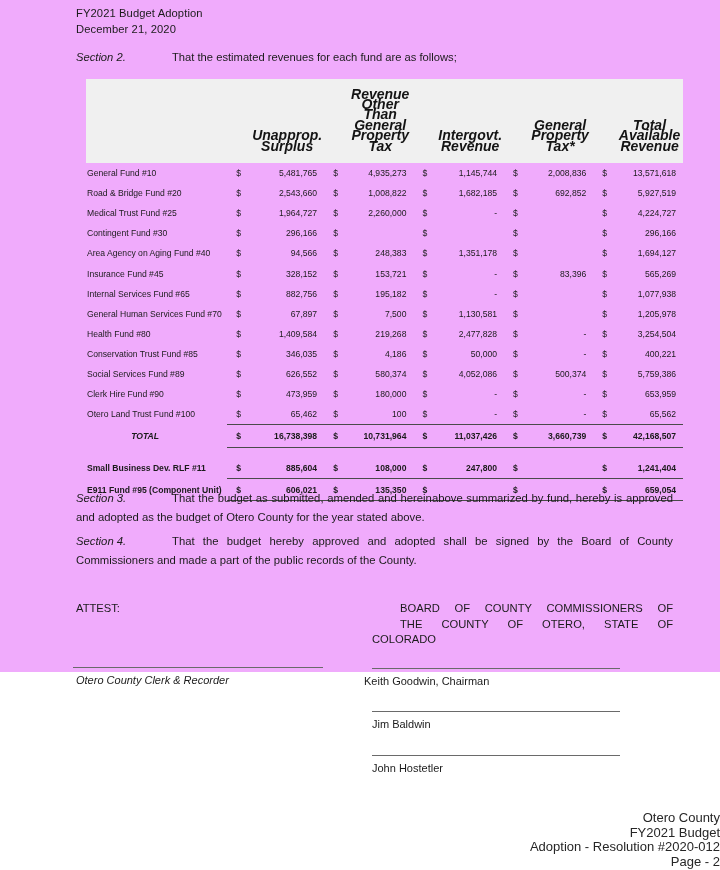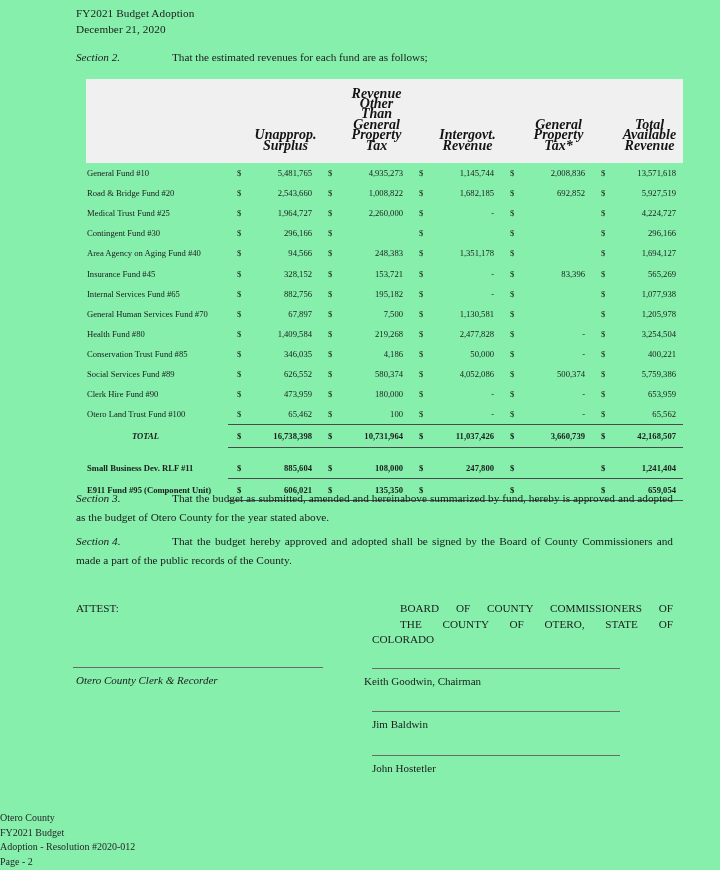--- a/index.html
+++ b/index.html
@@ -12,23 +12,22 @@
     height: 870px;
     position: relative;
     font-family: "Liberation Sans", sans-serif;
     color: #1b1b1b;
     overflow: hidden;
   }
   .page {
     position: absolute;
     left: 0; top: 0;
     width: 720px;
-    height: 870px;
-    background: #86efac;
-    font-family: Liberation Serif, serif;
+    height: 672px;
+    background: #f0abfc;
   }
 
   
   .doc-head {
     position: absolute;
     left: 76px;
     top: 6px;
     font-size: 11.2px;
     line-height: 15.5px;
     letter-spacing: .1px;
@@ -170,22 +169,22 @@
     font-size: 11px;
   }
   .sig-lab.ital { font-style: italic; }
 
   
   .footer {
     position: absolute;
     left: 0;
     top: 811px;
     width: 720px;
-    text-align: left;
-    font-size: 10px;
+    text-align: right;
+    font-size: 13px;
     line-height: 14.6px;
     color: #262626;
   }
   .footer div { white-space: nowrap; }
 </style>
 </head>
 <body>
 
 <div class="page">
 

